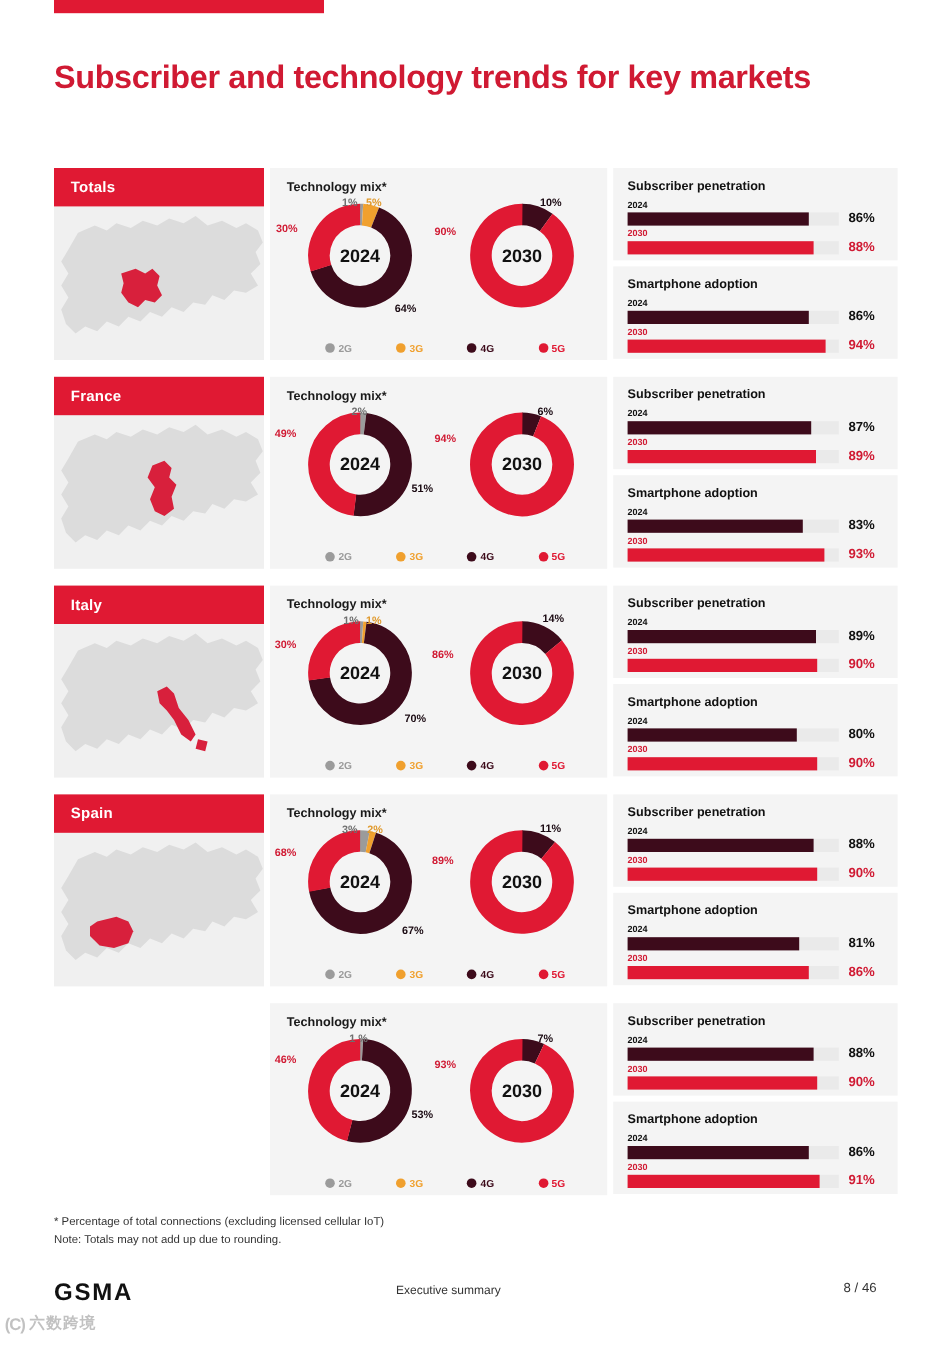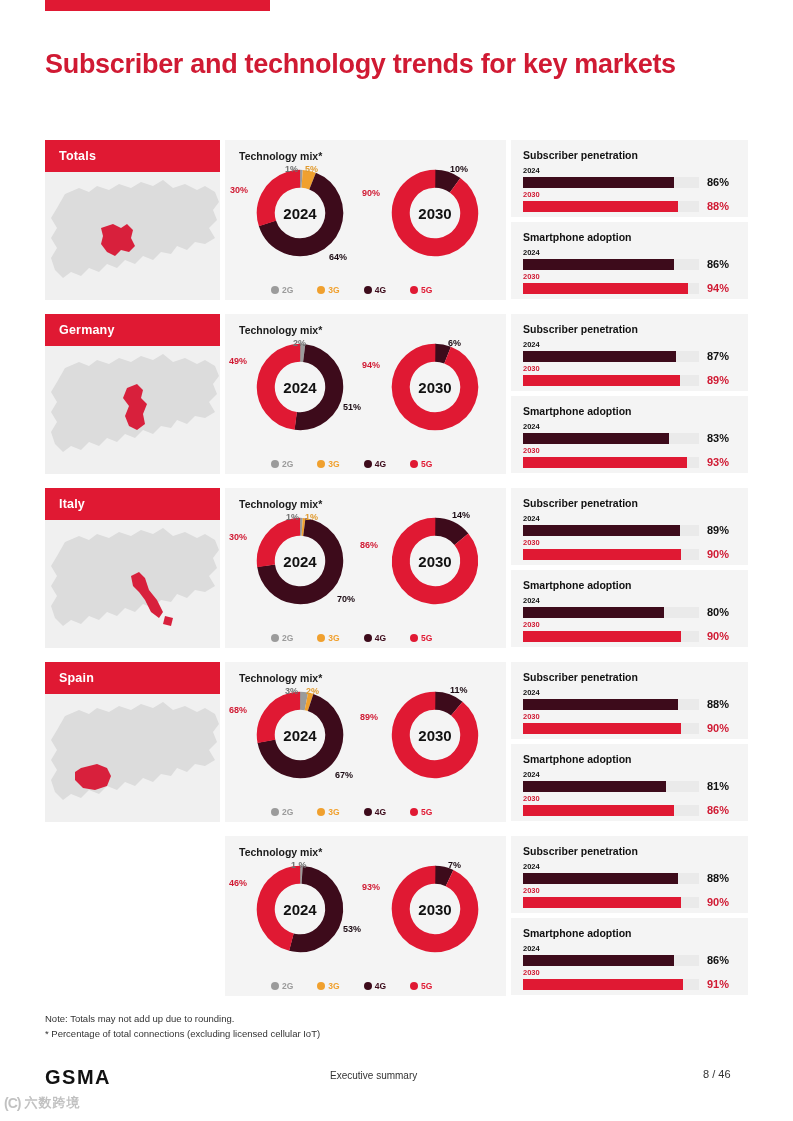--- a/index.html
+++ b/index.html
@@ -53,21 +53,21 @@
     display: flex; align-items: center; justify-content: center;
     font-size: 15px; font-weight: 700; color: #111;
   }
   .d-left { left: 30px; top: 28px; width: 90px; height: 90px; }
   .d-right { left: 165px; top: 28px; width: 90px; height: 90px; }
 
   .cl { position: absolute; font-size: 9px; font-weight: 700; white-space: nowrap; }
 
   .legend {
     position: absolute; left: 46px; bottom: 5px; width: 200px;
-    display: flex; gap: 24px; align-items: center; justify-content: flex-start;
+    display: flex; gap: 24px; align-items: center; justify-content: space-between;
   }
   .lg { display: flex; align-items: center; gap: 3px; font-size: 8.5px; font-weight: 700; }
   .lg .dot { width: 8px; height: 8px; border-radius: 50%; display: inline-block; }
 
   
   .metrics { position: absolute; left: 466px; top: 0; width: 237px; height: 160px; }
   .metric-card { position: absolute; left: 0; width: 237px; height: 77px; background: #f4f4f4; }
   .metric-card.m0 { top: 0; }
   .metric-card.m1 { top: 82px; }
   .metric-title { position: absolute; left: 12px; top: 9px; font-size: 10.5px; font-weight: 700; color: #111; }
@@ -210,21 +210,21 @@
           <div class="bar-fill f2030" style="width:165.44px"></div>
         </div>
         <div class="bar-val v2030">94%</div>
       </div>
     </div>
       </div>
     </div>
   </div>
       <div class="row r1">
     <div class="country-panel">
-      <div class="country-header">Germany</div>
+      <div class="country-header">France</div>
       <div class="map-wrap">
         <svg width="175" height="128" viewBox="0 0 175 128">
           <path d="M20,22 L34,16 L44,20 L52,14 L64,18 L74,12 L86,16 L96,10 L108,14 L118,8 L128,16 L140,12 L152,18 L160,14 L170,20 L174,30 L168,38 L172,48 L164,56 L170,66 L160,72 L150,70 L142,78 L132,74 L126,82 L116,80 L108,88 L98,84 L90,92 L80,88 L72,96 L62,92 L54,100 L44,96 L36,104 L26,100 L18,106 L10,98 L6,86 L12,76 L6,66 L12,56 L6,46 L12,36 Z" fill="#dcdcdc"></path>
           <path d="M82,42 L92,38 L98,44 L96,52 L102,58 L98,68 L100,78 L92,84 L84,80 L80,70 L84,60 L78,52 Z" fill="#d8203c"></path>
         </svg>
       </div>
     </div>
 
     <div class="tech-panel">
       <div class="tech-title">Technology mix*</div>
@@ -610,22 +610,22 @@
         </div>
         <div class="bar-val v2030">91%</div>
       </div>
     </div>
       </div>
     </div>
   </div>
     </div>
 
   <div class="footnotes">
+    <div>* Percentage of total connections (excluding licensed cellular IoT)</div>
     <div>Note: Totals may not add up due to rounding.</div>
-    <div>* Percentage of total connections (excluding licensed cellular IoT)</div>
   </div>
 
   <div class="footer-logo">GSMA</div>
   <div class="footer-center">Executive summary</div>
   <div class="footer-page">8 / 46</div>
 
   <div class="watermark">
     <span class="wm-mark">(C)</span>
     <span class="wm-text">六数跨境</span>
   </div>

